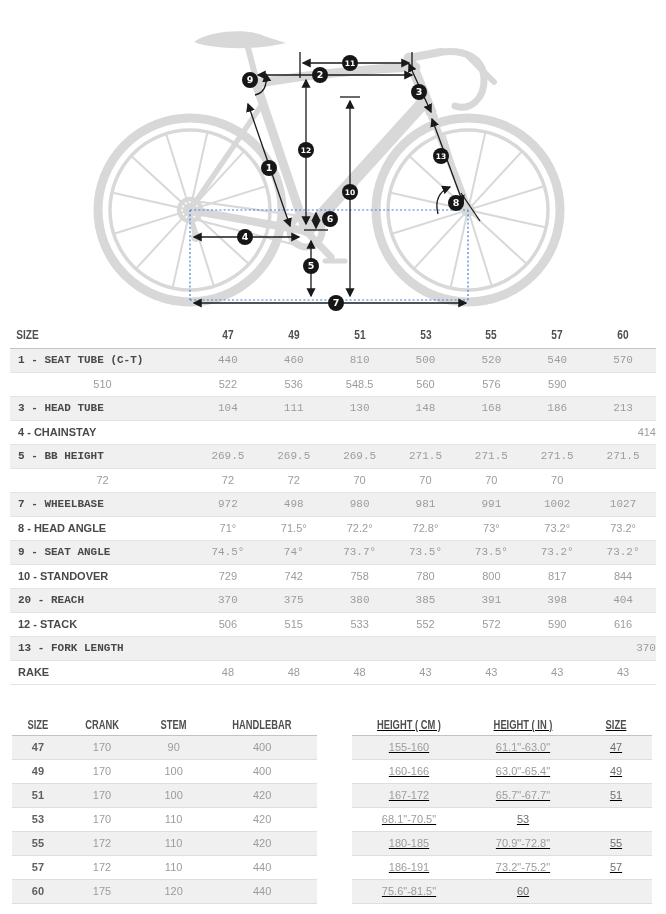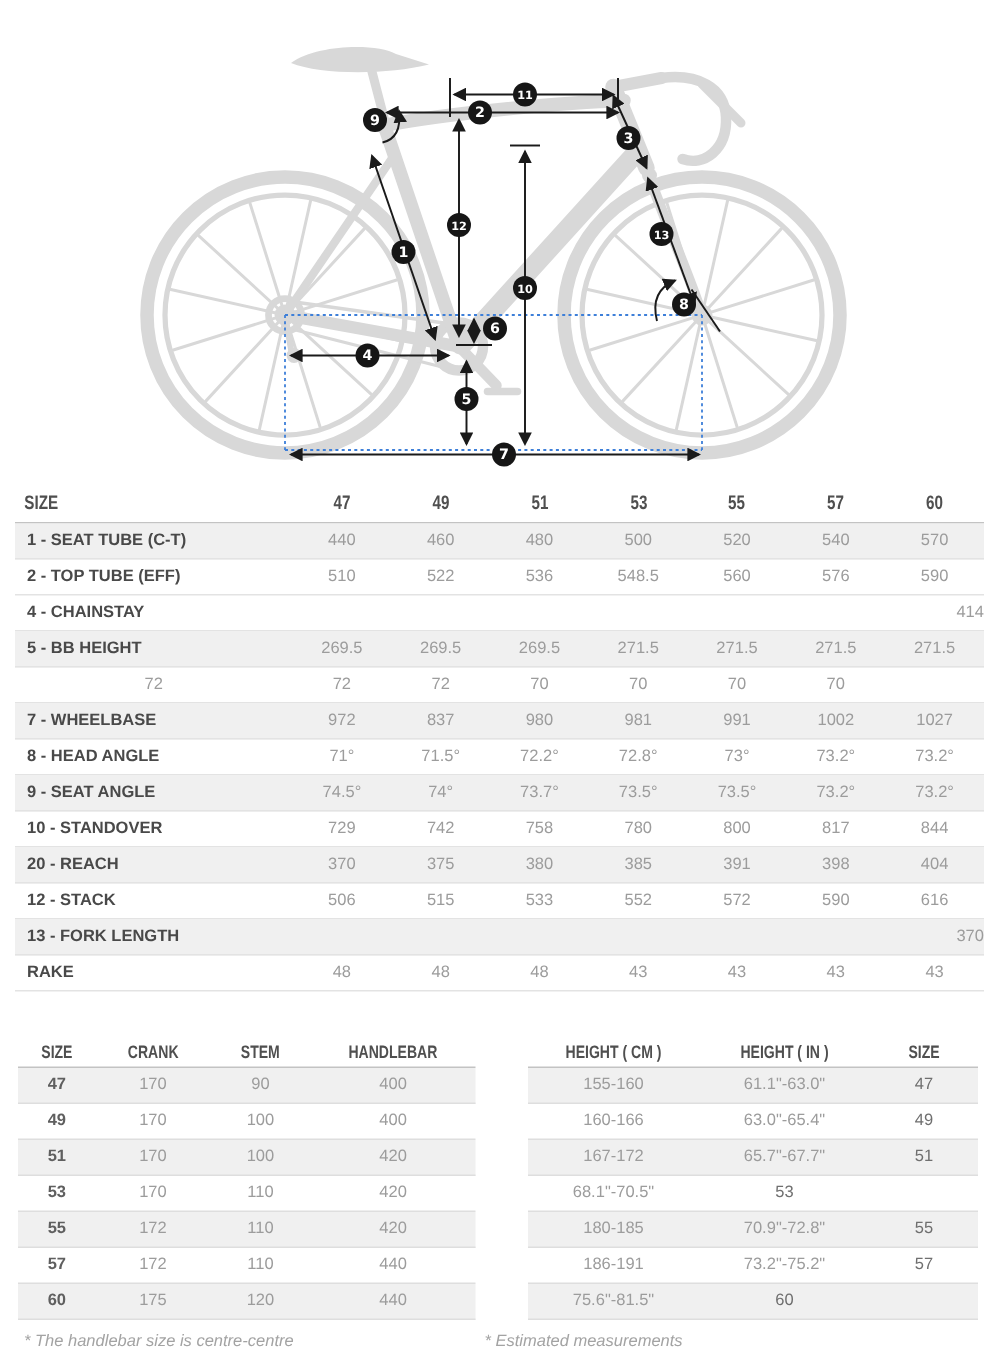--- a/index.html
+++ b/index.html
@@ -3,39 +3,39 @@
 <meta charset="utf-8">
 <style>
   html,body{margin:0;padding:0;background:#fff;}
   body{width:666px;height:914px;overflow:hidden;font-family:"Liberation Sans",sans-serif;-webkit-font-smoothing:antialiased;}
   .diagram{width:666px;height:318px;position:relative;}
   .tables{margin:4px 10px 0 10px;}
   
   .geo-table{width:646px;}
   .grow{display:grid;grid-template-columns:185px repeat(7,1fr);border-bottom:1px solid #e3e3e3;}
   .grow.header{border-bottom:1px solid #c3c3c3;}
-  .grow.shade{background:#f0f0f0;}
+  .grow.shade{background:#f0f0f0;font-family:Liberation Mono, monospace;}
   .gcell{height:23px;line-height:23px;font-size:11px;text-align:center;color:#9c9c9c;white-space:nowrap;}
   .gcell.label{text-align:left;padding-left:8px;font-weight:bold;color:#494949;font-size:11px;}
   .gcell.merged{grid-column:span 7;text-align:right;}
   .hcell{height:26px;line-height:26px;font-size:13px;font-weight:bold;color:#4f4f4f;text-align:center;transform:scaleX(.78);}
   .hcell.label{text-align:left;padding-left:8px;transform-origin:0 50%;}
   
   .bottom{display:flex;margin:30px 10px 0 10px;}
   .btable{font-size:11px;}
   .btable .brow{display:grid;border-bottom:1px solid #dedede;}
   .btable .brow.header{border-bottom:1px solid #c3c3c3;}
   .btable .brow.shade{background:#f0f0f0;}
   .bcell{height:23px;line-height:23px;text-align:center;color:#9c9c9c;white-space:nowrap;}
   .bhcell{height:20px;line-height:20px;font-size:12px;font-weight:bold;color:#4f4f4f;text-align:center;transform:scaleX(.78);}
   .left-table{width:305px;margin-left:2px;}
   .left-table .brow{grid-template-columns:17% 25% 22% 36%;}
   .left-table .bcell.size{color:#5f5f5f;font-weight:bold;}
   .right-table{width:300px;margin-left:35px;}
-  .right-table .brow{grid-template-columns:38% 38% 24%;}
+  .right-table .brow{grid-template-columns:38% 38% 24%;text-decoration:underline;}
   .right-table .bcell.size{color:#6f6f6f;}
   .footnote{margin:8px 0 0 6px;font-size:11px;font-style:italic;color:#a3a3a3;}
 </style>
 </head>
 <body>
 
 <div class="diagram">
 <svg width="666" height="318" viewBox="0 0 666 318" xmlns="http://www.w3.org/2000/svg">
   <defs>
     <marker id="ah" viewBox="0 0 10 10" refX="8.5" refY="5" markerWidth="7" markerHeight="7" orient="auto-start-reverse">
@@ -198,35 +198,44 @@
         <div class="hcell">51</div>
         <div class="hcell">53</div>
         <div class="hcell">55</div>
         <div class="hcell">57</div>
         <div class="hcell">60</div>
       </div>
       <div class="grow shade">
         <div class="gcell label">1 - SEAT TUBE (C-T)</div>
         <div class="gcell">440</div>
         <div class="gcell">460</div>
-        <div class="gcell">480</div>
+        <div class="gcell">810</div>
         <div class="gcell">500</div>
         <div class="gcell">520</div>
         <div class="gcell">540</div>
         <div class="gcell">570</div>
       </div>
       <div class="grow">
-        <div class="gcell label">2 - TOP TUBE (EFF)</div>
         <div class="gcell">510</div>
         <div class="gcell">522</div>
         <div class="gcell">536</div>
         <div class="gcell">548.5</div>
         <div class="gcell">560</div>
         <div class="gcell">576</div>
         <div class="gcell">590</div>
+      </div>
+      <div class="grow shade">
+        <div class="gcell label">3 - HEAD TUBE</div>
+        <div class="gcell">104</div>
+        <div class="gcell">111</div>
+        <div class="gcell">130</div>
+        <div class="gcell">148</div>
+        <div class="gcell">168</div>
+        <div class="gcell">186</div>
+        <div class="gcell">213</div>
       </div>
       <div class="grow">
         <div class="gcell label">4 - CHAINSTAY</div>
         <div class="gcell merged">414</div>
       </div>
       <div class="grow shade">
         <div class="gcell label">5 - BB HEIGHT</div>
         <div class="gcell">269.5</div>
         <div class="gcell">269.5</div>
         <div class="gcell">269.5</div>
@@ -240,21 +249,21 @@
         <div class="gcell">72</div>
         <div class="gcell">72</div>
         <div class="gcell">70</div>
         <div class="gcell">70</div>
         <div class="gcell">70</div>
         <div class="gcell">70</div>
       </div>
       <div class="grow shade">
         <div class="gcell label">7 - WHEELBASE</div>
         <div class="gcell">972</div>
-        <div class="gcell">837</div>
+        <div class="gcell">498</div>
         <div class="gcell">980</div>
         <div class="gcell">981</div>
         <div class="gcell">991</div>
         <div class="gcell">1002</div>
         <div class="gcell">1027</div>
       </div>
       <div class="grow">
         <div class="gcell label">8 - HEAD ANGLE</div>
         <div class="gcell">71°</div>
         <div class="gcell">71.5°</div>

